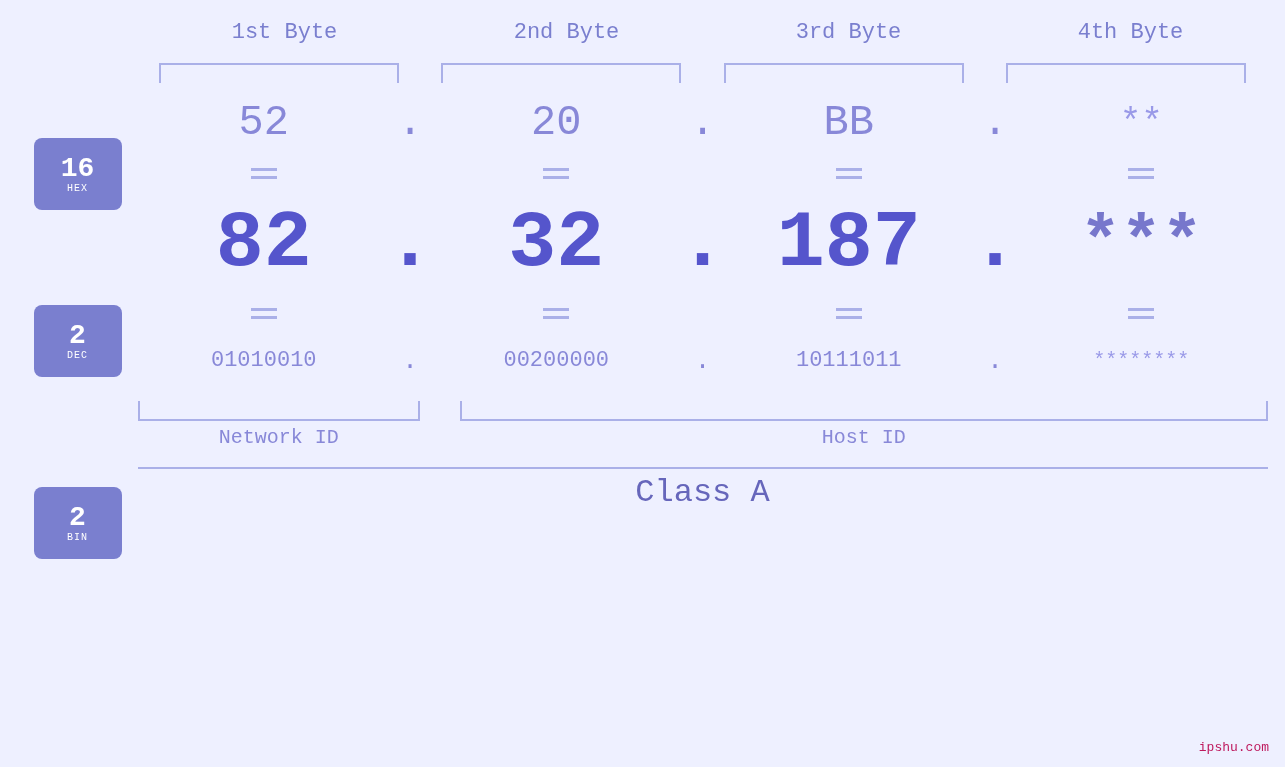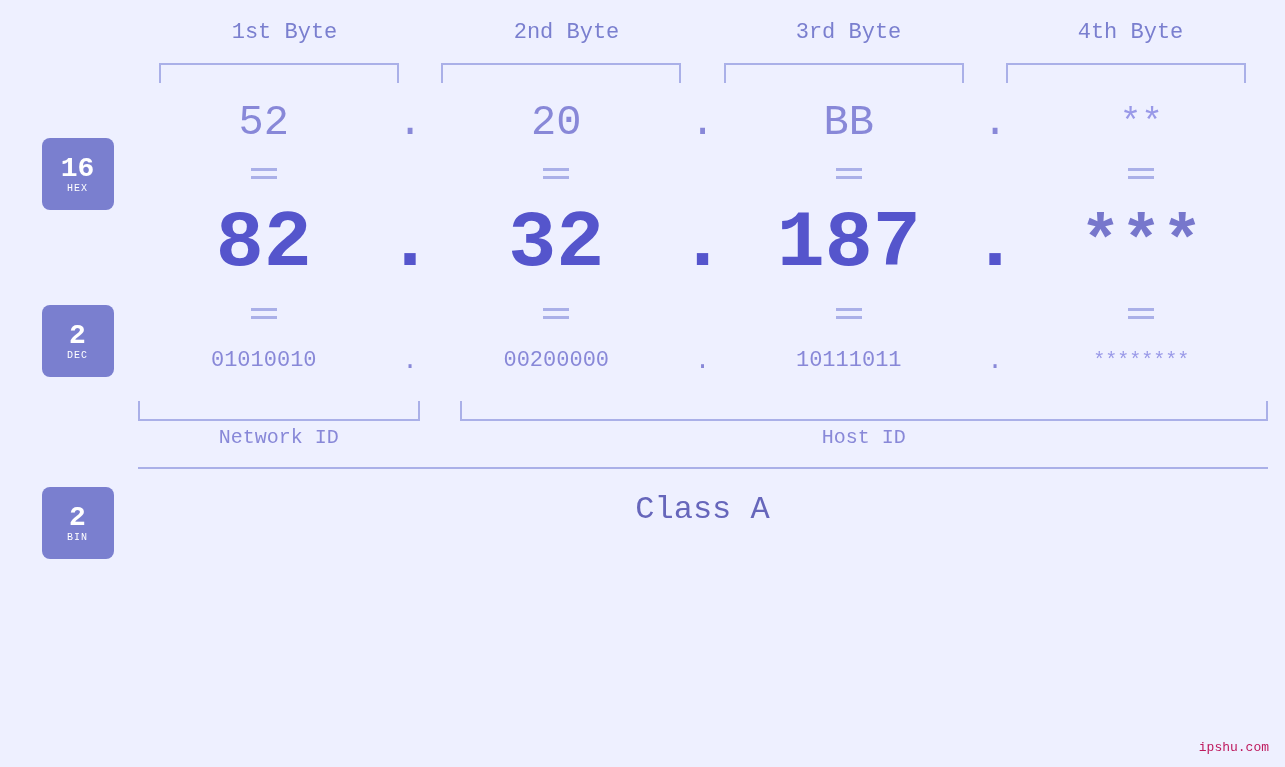--- a/index.html
+++ b/index.html
@@ -45,21 +45,21 @@
     .labels-col {
       display: flex;
       flex-direction: column;
       align-items: center;
       justify-content: space-around;
       width: 120px;
       padding-top: 30px;
     }
 
     .base-badge {
-      width: 72px;
+      width: 88px;
       height: 72px;
       background: #7a7fcf;
       border-radius: 8px;
       display: flex;
       flex-direction: column;
       align-items: center;
       justify-content: center;
       color: white;
       margin-bottom: 80px;
     }
@@ -415,21 +415,21 @@
       <div style="display:flex; width:100%; margin-top:5px;">
         <div style="width:25%; text-align:center;">
           <span style="color:#8888d8; font-size:20px; font-family:'Courier New',Courier,monospace;">Network ID</span>
         </div>
         <div style="width:40px; flex-shrink:0;"></div>
         <div style="flex:1; text-align:center;">
           <span style="color:#8888d8; font-size:20px; font-family:'Courier New',Courier,monospace;text-align:right;">Host ID</span>
         </div>
       </div>
 
-      <div style="margin-top:18px; border-top:2px solid #aab0e8; padding-top:22px; text-align:center;">
+      <div style="margin-top:18px; border-top:2px solid #aab0e8; padding-top:5px; text-align:center;">
         <span style="color:#6666bb; font-size:32px; font-family:'Courier New',Courier,monospace;">Class A</span>
       </div>
 
     </div>
   </div>
 
 </div>
 
 <div class="watermark">ipshu.com</div>
 

